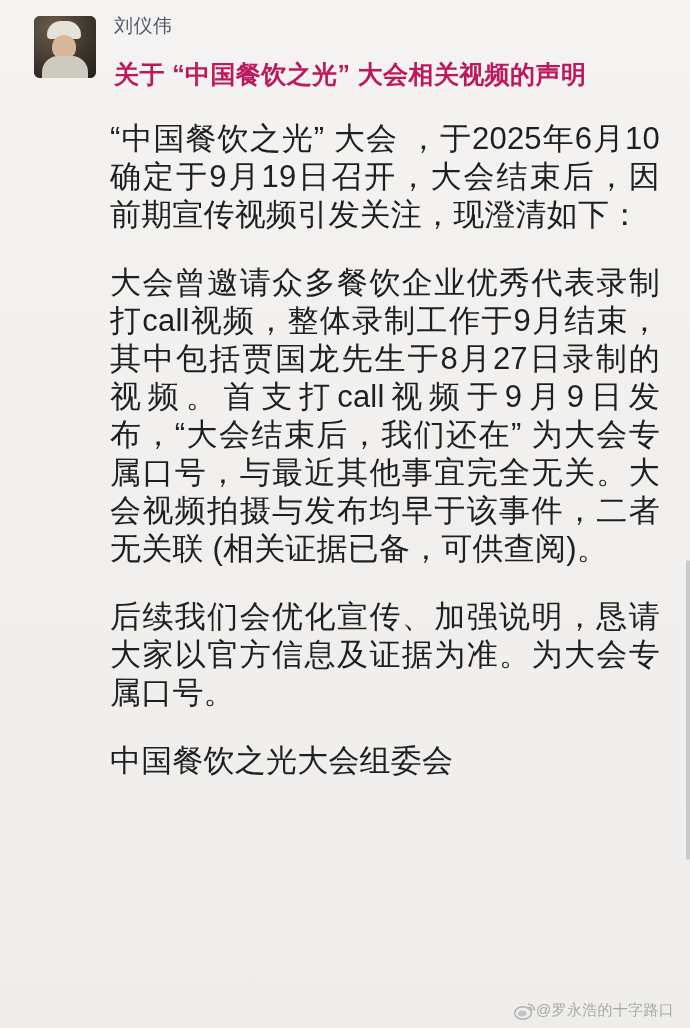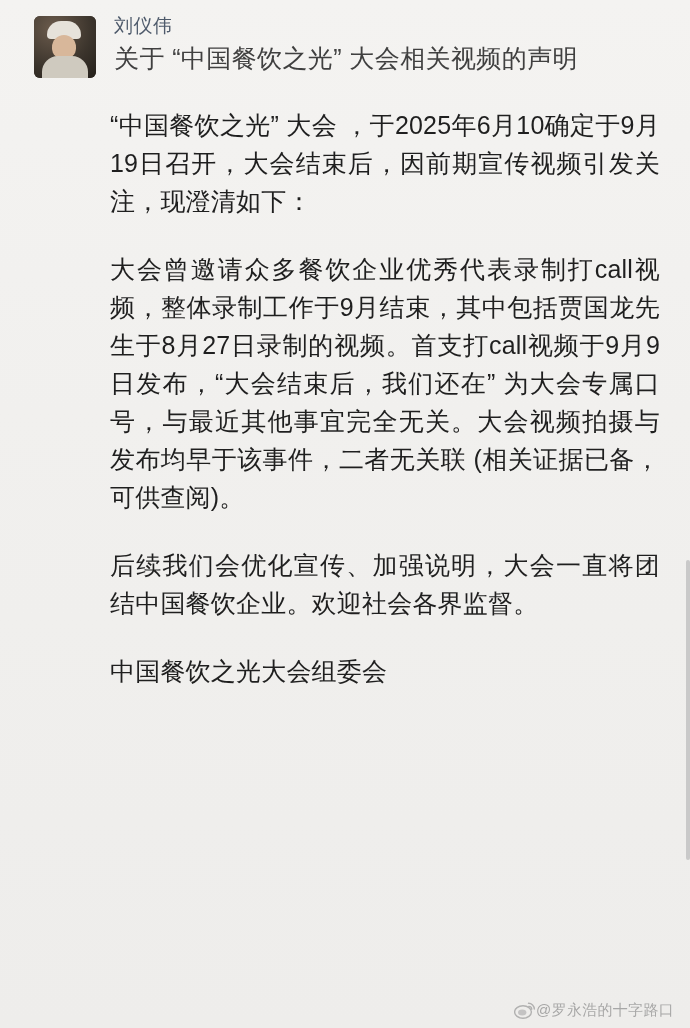--- a/index.html
+++ b/index.html
@@ -86,34 +86,34 @@
     min-width: 0;
   }
   .author {
     font-size: 19px;
     color: #4e5a6b;
     line-height: 24px;
     letter-spacing: 0.5px;
   }
   .title {
     font-size: 25px;
-    color: #404040;
+    color: #be185d;
     line-height: 36px;
     letter-spacing: 0.4px;
-    margin-top: 2px;
-    font-weight: 400;
+    margin-top: 18px;
+    font-weight: 700;
   }
 
   
   .body {
     padding: 0 30px 0 110px;
     margin-top: 28px;
   }
   .para {
-    font-size: 25px;
+    font-size: 31px;
     line-height: 38px;
     color: #1f1f1f;
     letter-spacing: 0.2px;
     margin: 0 0 30px 0;
     text-align: justify;
     text-justify: inter-ideograph;
     word-break: break-word;
   }
   .para:last-child {
     margin-bottom: 8px;
@@ -121,20 +121,21 @@
   .para.signature {
     margin-top: 4px;
   }
 
   
   .watermark {
     position: absolute;
     right: 16px;
     bottom: 8px;
     display: flex;
+    align-items: center;
     gap: 0;
     z-index: 3;
     opacity: 0.72;
   }
   .wm-logo {
     width: 22px;
     height: 18px;
     position: relative;
     flex: 0 0 22px;
   }
@@ -179,21 +180,21 @@
       </div>
       <div class="head-text">
         <div class="author">刘仪伟</div>
         <div class="title">关于 “中国餐饮之光” 大会相关视频的声明</div>
       </div>
     </div>
 
     <div class="body">
       <p class="para">“中国餐饮之光” 大会 ，于2025年6月10确定于9月19日召开，大会结束后，因前期宣传视频引发关注，现澄清如下：</p>
       <p class="para">大会曾邀请众多餐饮企业优秀代表录制打call视频，整体录制工作于9月结束，其中包括贾国龙先生于8月27日录制的视频。首支打call视频于9月9日发布，“大会结束后，我们还在” 为大会专属口号，与最近其他事宜完全无关。大会视频拍摄与发布均早于该事件，二者无关联 (相关证据已备，可供查阅)。</p>
-      <p class="para">后续我们会优化宣传、加强说明，大会一直将团结中国餐饮企业。欢迎社会各界监督。</p>
+      <p class="para">后续我们会优化宣传、加强说明，恳请大家以官方信息及证据为准。为大会专属口号。</p>
       <p class="para signature">中国餐饮之光大会组委会</p>
     </div>
 
   </div>
 
   <div class="watermark">
     <span class="wm-logo">
       <svg width="22" height="18" viewBox="0 0 22 18" xmlns="http://www.w3.org/2000/svg">
         <ellipse cx="9" cy="11" rx="8.4" ry="6.2" fill="none" stroke="#9a9a9a" stroke-width="1.4"></ellipse>
         <ellipse cx="8.2" cy="11.4" rx="4.2" ry="3" fill="#b4b4b4"></ellipse>

